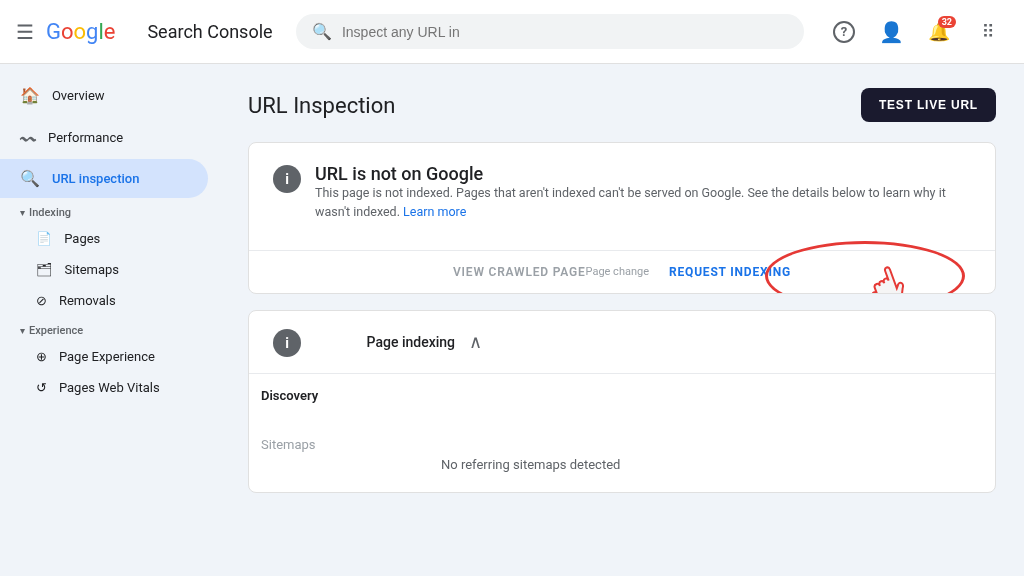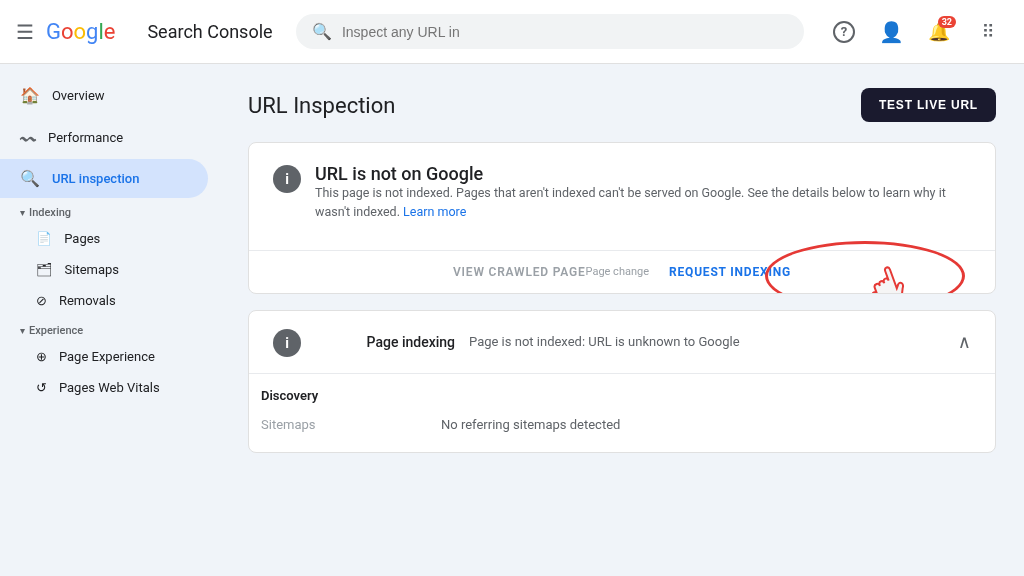--- a/index.html
+++ b/index.html
@@ -348,20 +348,21 @@
       padding: 4px 0;
     }
     .discovery-label {
       font-size: 13px;
       color: #9aa0a6;
       width: 180px;
     }
     .discovery-value {
       font-size: 13px;
       color: #5f6368;
+      margin-top: 40px;
     }
   </style>
 </head>
 <body>
 
 <div class="header">
   <div class="header-left">
     <div class="hamburger-icon">☰</div>
     <div class="google-logo">
       <span class="google-g">G</span>
@@ -479,21 +480,20 @@
 
           </svg>
         </div>
       </div>
     </div>
 
     <div class="card">
       <div class="page-indexing-header">
         <div class="info-icon-circle">i</div>
         <span class="page-indexing-label">Page indexing</span>
-        <span class="page-indexing-status">Page is not indexed: URL is unknown to Google</span>
         <span class="expand-icon">∧</span>
       </div>
       <div class="discovery-section">
         <div class="discovery-title">Discovery</div>
         <div class="discovery-row">
           <span class="discovery-label">Sitemaps</span>
           <span class="discovery-value">No referring sitemaps detected</span>
         </div>
       </div>
     </div>

